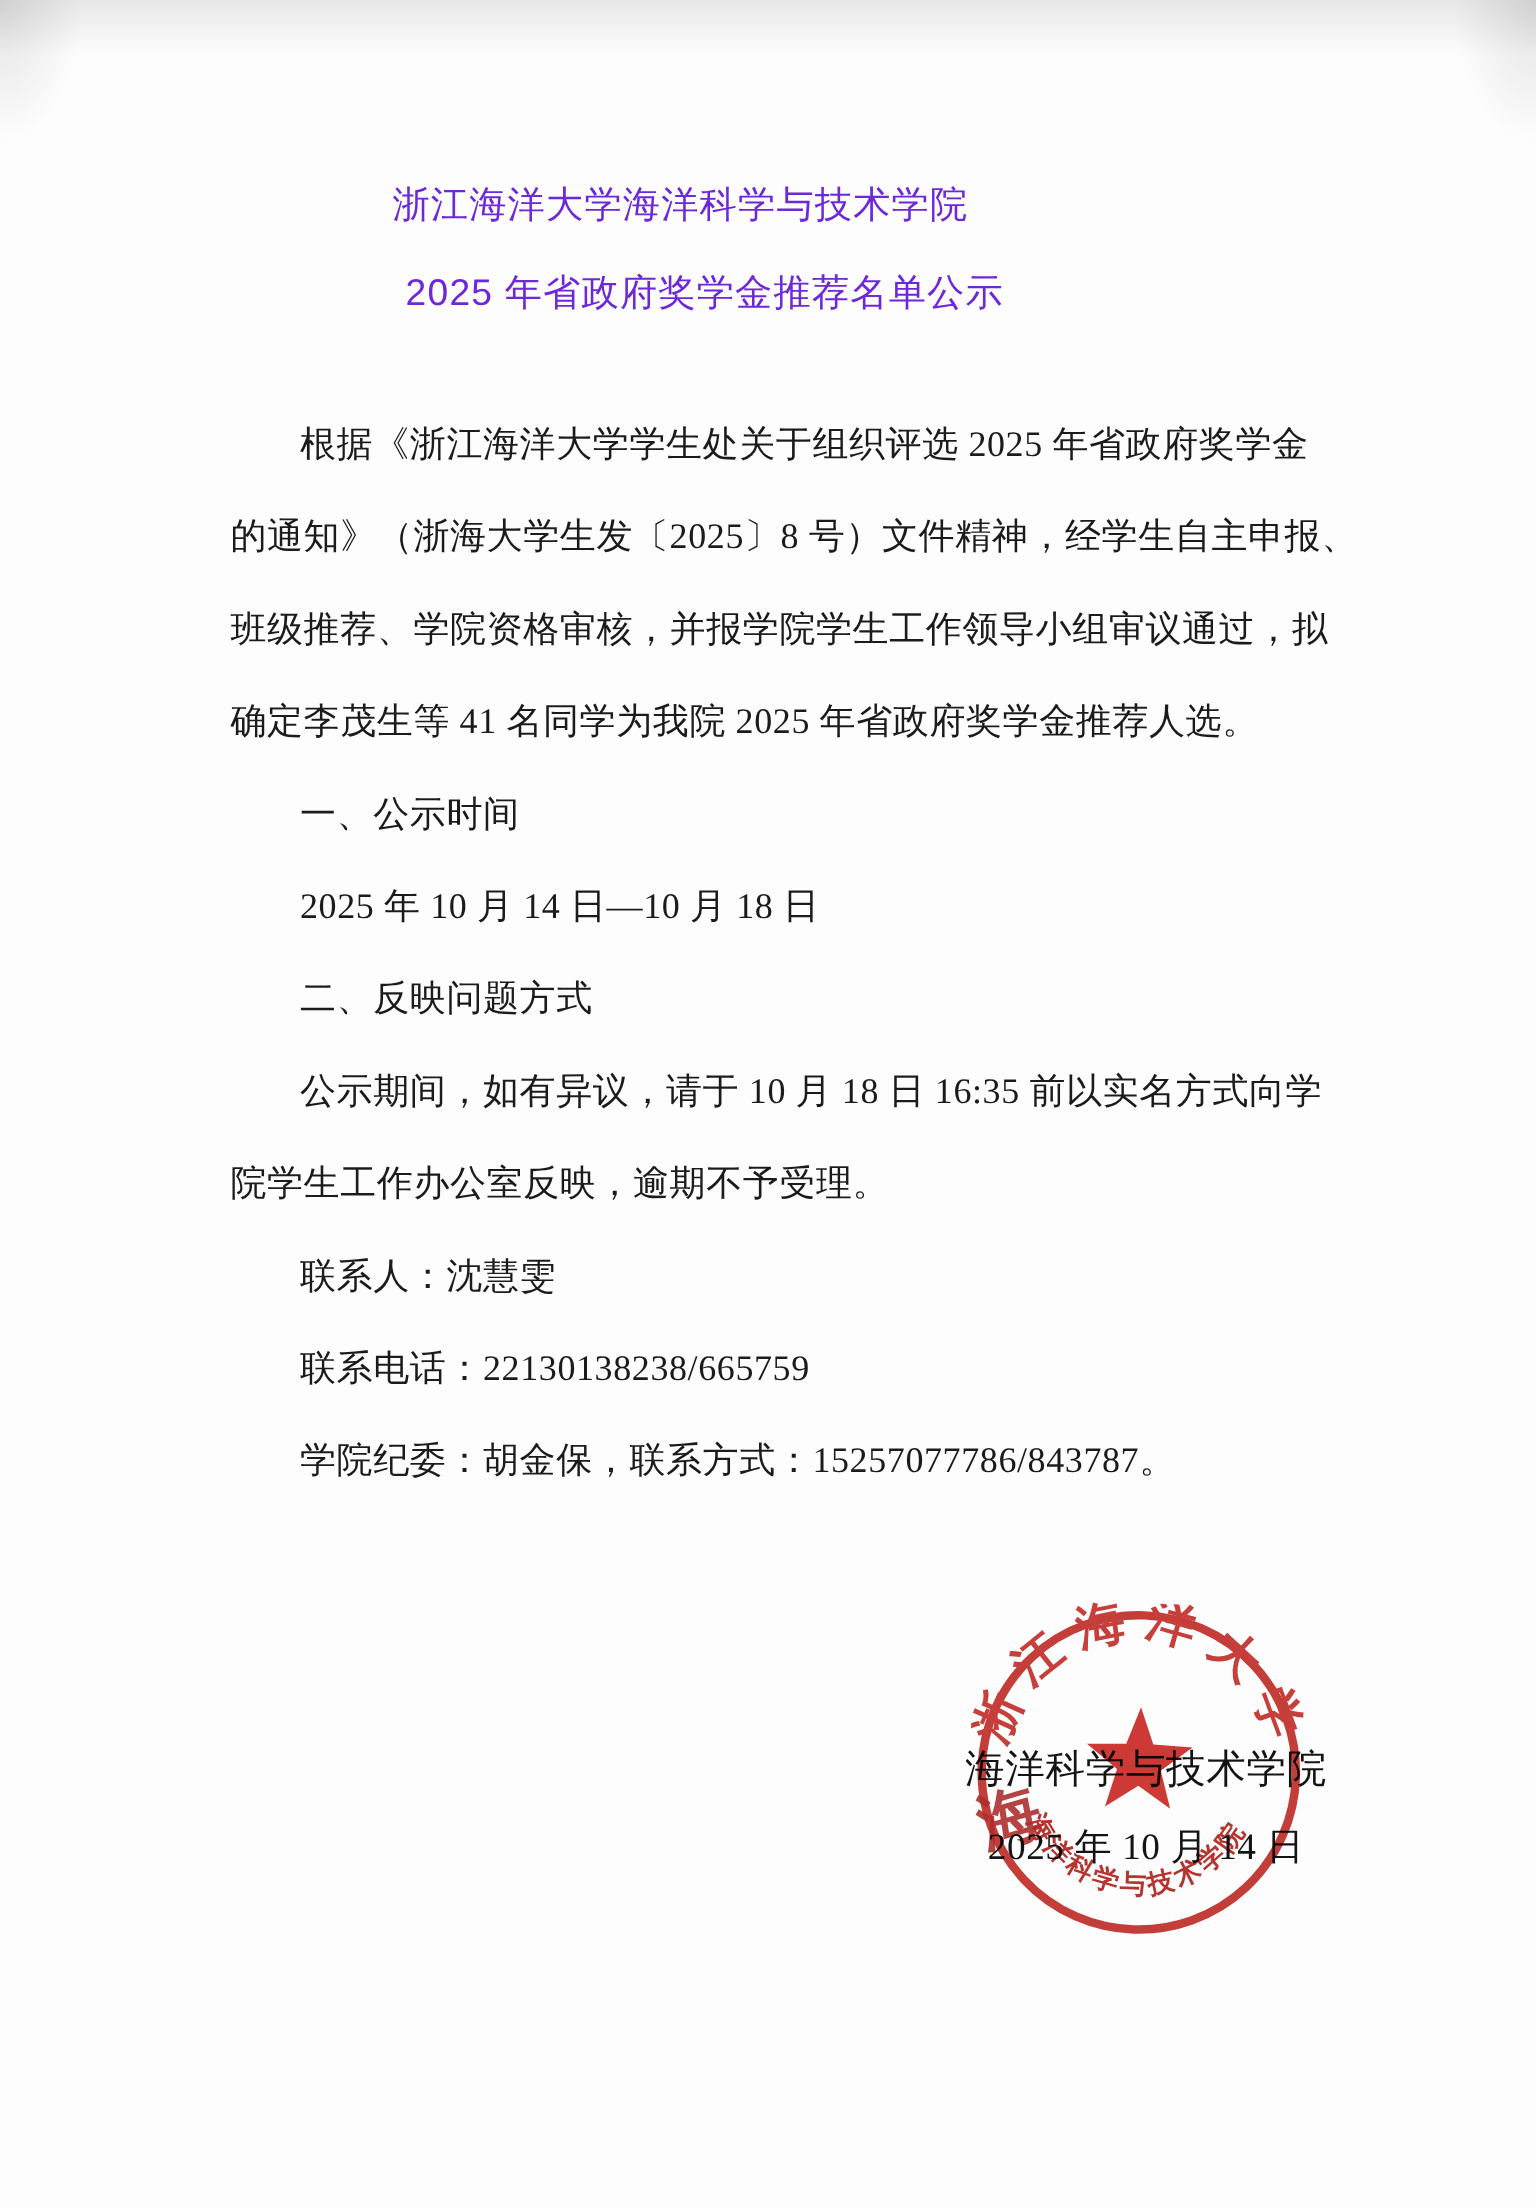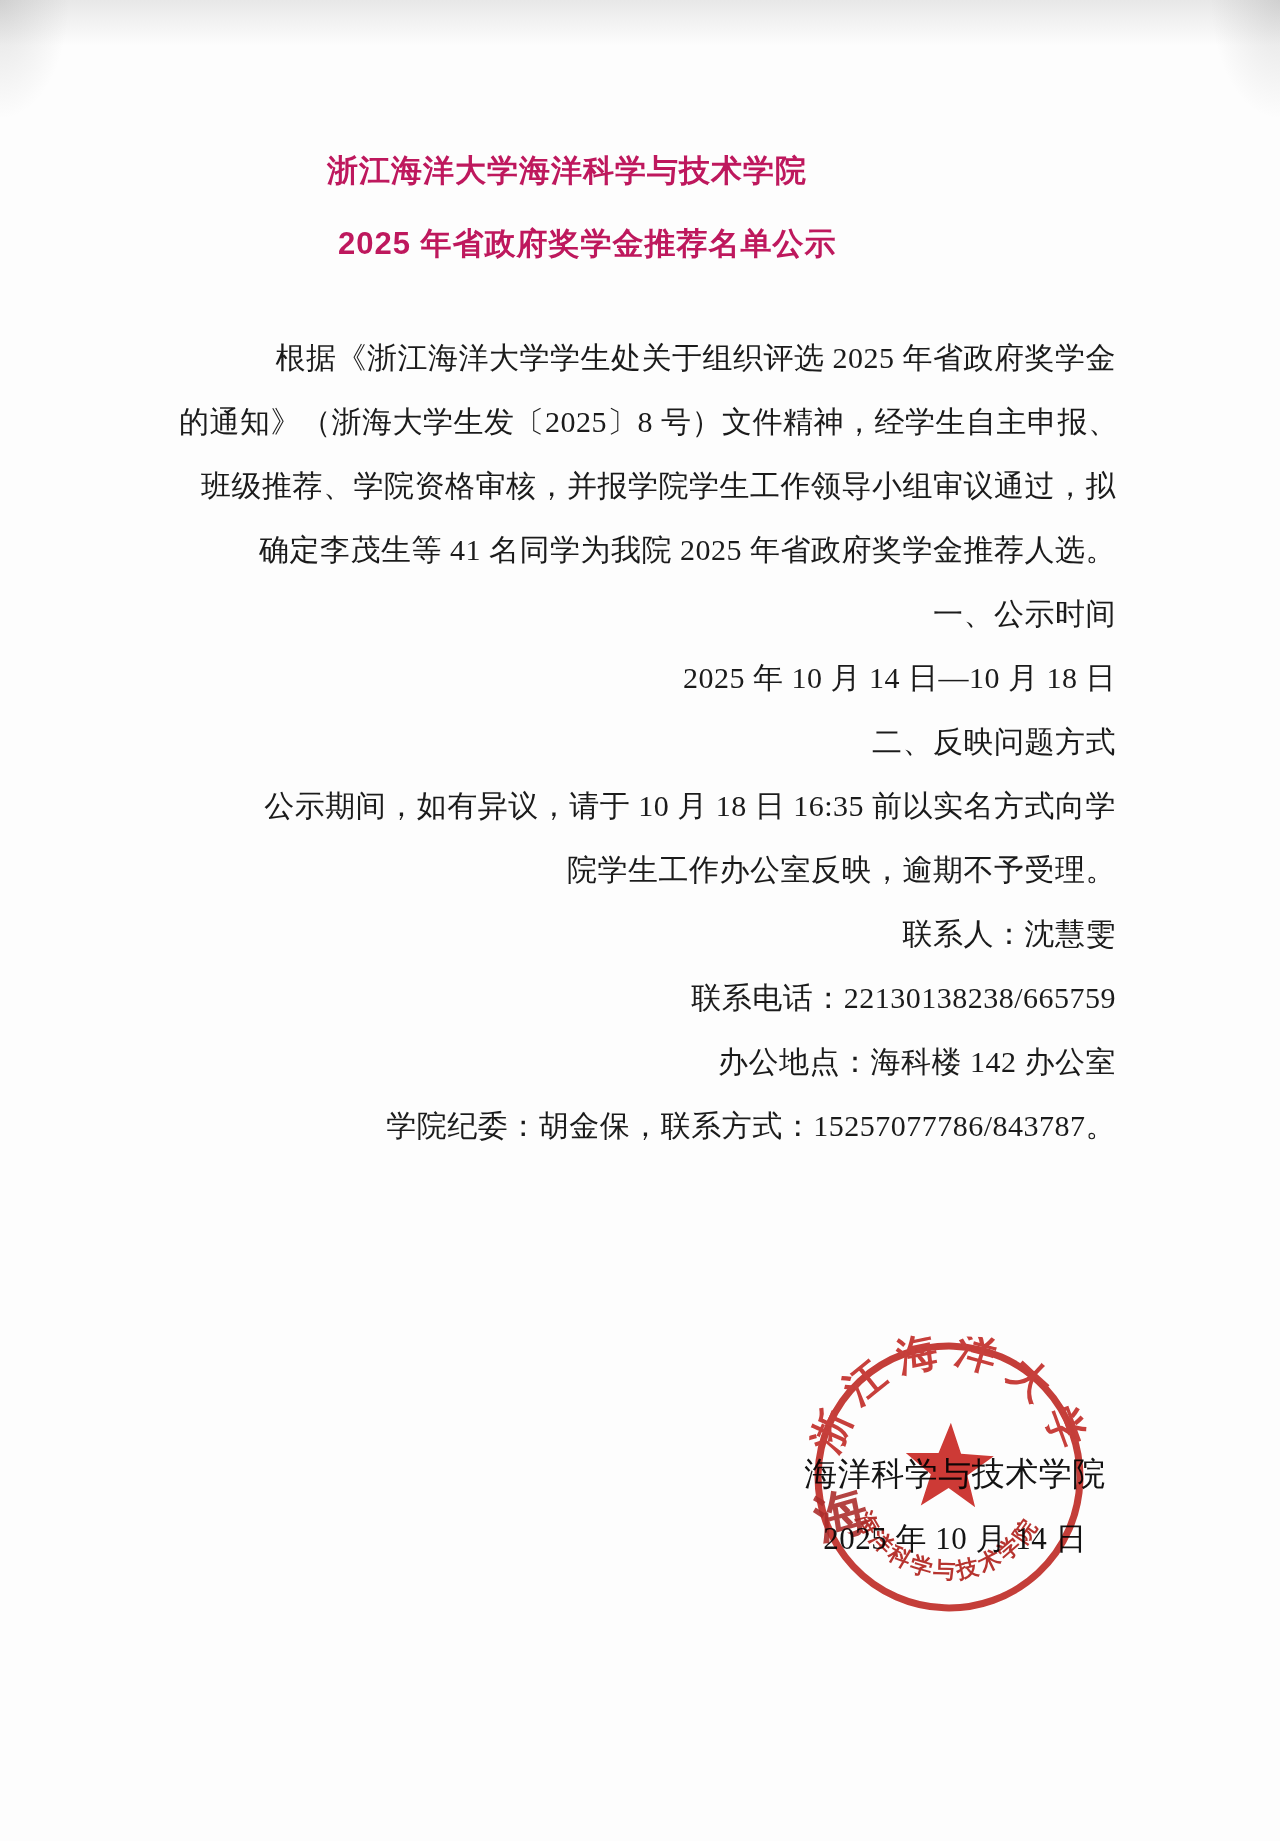--- a/index.html
+++ b/index.html
@@ -19,33 +19,33 @@
     pointer-events:none;
   }
   .corner-shade-l{position:absolute;left:0;top:0;width:70px;height:120px;
     background:radial-gradient(ellipse at top left,rgba(100,100,100,0.18),rgba(100,100,100,0) 70%);}
   .corner-shade-r{position:absolute;right:0;top:0;width:70px;height:120px;
     background:radial-gradient(ellipse at top right,rgba(100,100,100,0.18),rgba(100,100,100,0) 70%);}
 
   .title{
     position:absolute;margin:0;
     font-family:"Liberation Sans","DejaVu Sans",sans-serif;
-    font-weight:bold;color:#be185d;
+    font-weight:normal;color:#6d28d9;
     font-size:31px;letter-spacing:1px;white-space:nowrap;
   }
   .title.l1{left:327px;top:150px;}
   .title.l2{left:338px;top:223px;}
 
   .doc-body{
     position:absolute;left:175px;top:328px;width:945px;
   }
   .doc-line{
-    margin:4px;height:60px;line-height:52px;
+    margin:17px;height:60px;line-height:52px;
     font-size:30px;letter-spacing:0.5px;
-    white-space:nowrap;color:#1b1b1b;text-align:right;
+    white-space:nowrap;color:#1b1b1b;
   }
   .doc-line.indent{padding-left:58px;}
 
   .sig-org{
     position:absolute;left:800px;top:1452px;width:310px;
     text-align:center;font-size:33px;letter-spacing:0.5px;
     color:#141414;white-space:nowrap;
   }
   .sig-date{
     position:absolute;left:800px;top:1518px;width:310px;
@@ -89,21 +89,20 @@
     <p class="doc-line">的通知》（浙海大学生发〔2025〕8 号）文件精神，经学生自主申报、</p>
     <p class="doc-line">班级推荐、学院资格审核，并报学院学生工作领导小组审议通过，拟</p>
     <p class="doc-line">确定李茂生等 41 名同学为我院 2025 年省政府奖学金推荐人选。</p>
     <p class="doc-line indent">一、公示时间</p>
     <p class="doc-line indent">2025 年 10 月 14 日—10 月 18 日</p>
     <p class="doc-line indent">二、反映问题方式</p>
     <p class="doc-line indent">公示期间，如有异议，请于 10 月 18 日 16:35 前以实名方式向学</p>
     <p class="doc-line">院学生工作办公室反映，逾期不予受理。</p>
     <p class="doc-line indent">联系人：沈慧雯</p>
     <p class="doc-line indent">联系电话：22130138238/665759</p>
-    <p class="doc-line indent">办公地点：海科楼 142 办公室</p>
     <p class="doc-line indent">学院纪委：胡金保，联系方式：15257077786/843787。</p>
   </div>
 
   <div class="sig-org">海洋科学与技术学院</div>
   <div class="sig-date">2025 年 10 月 14 日</div>
 
   <svg class="stamp" viewBox="0 0 280 280" xmlns="http://www.w3.org/2000/svg">
     <circle class="ring" cx="140" cy="140" r="130"></circle>
     <path id="arcTop" d="M 34.8 178.3 A 112 112 0 1 1 245.2 178.3" fill="none"></path>
     <path id="arcBot" d="M 43.4 165.9 A 100 100 0 0 0 236.6 165.9" fill="none"></path>

